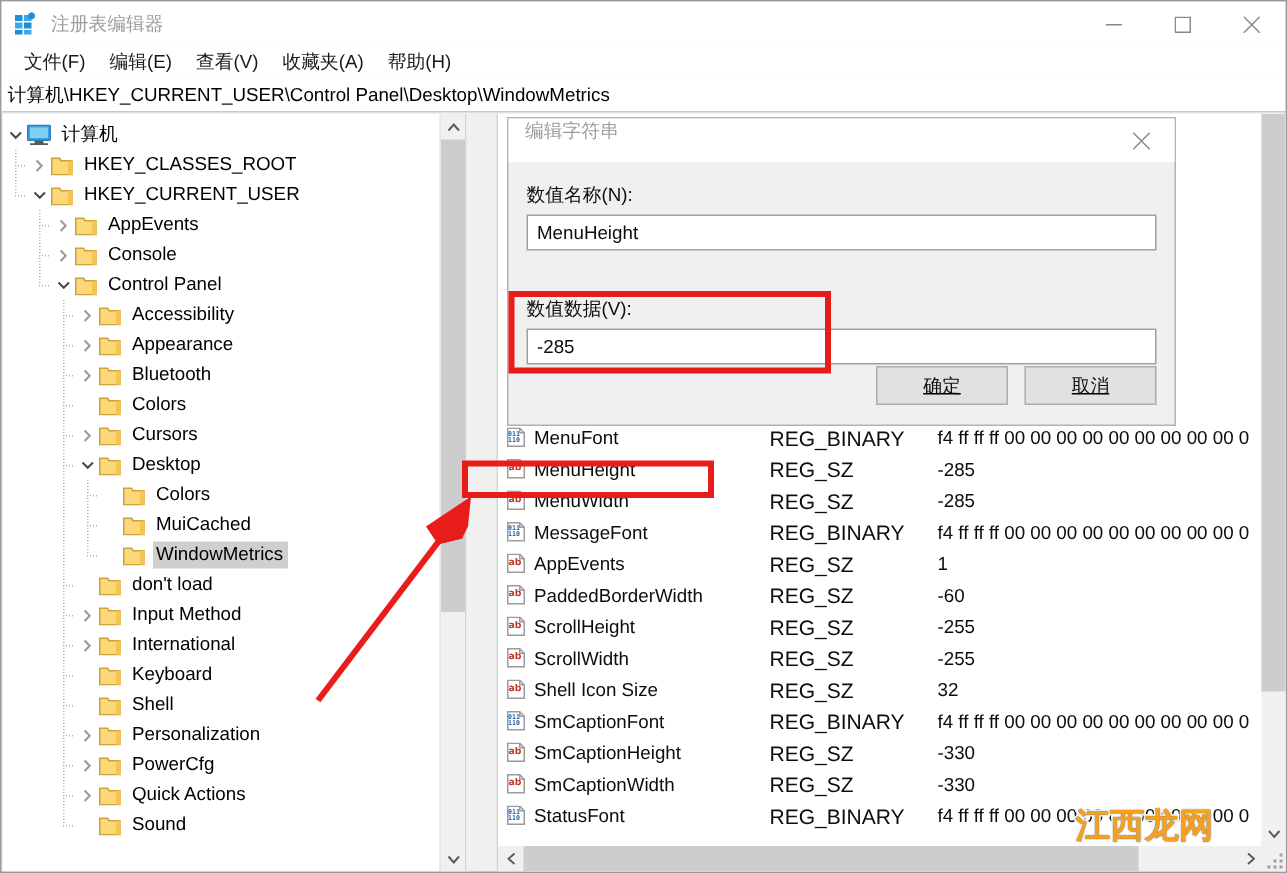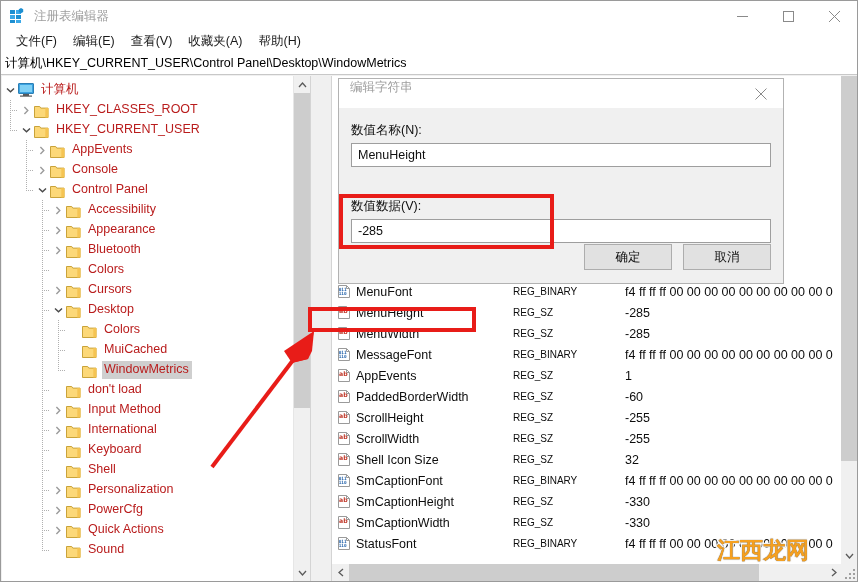--- a/index.html
+++ b/index.html
@@ -127,21 +127,21 @@
     background-size: 2px 1px;
   }
   .tw-guide.last::before { bottom: 10px; }
   .tw-spacer { width: 16px; height: 20px; flex: none; }
   .folder-ico {
     width: 15px; height: 13px; flex: none;
     margin-right: 5px; position: relative;
   }
   .pc-ico { width: 16px; height: 14px; flex: none; margin-right: 5px; position: relative; }
   .tree-label {
-    font-size: 12.5px; color: #b91c1c;
+    font-size: 12.5px; color: #000000;
     padding: 1px 3px 2px 2px;
     line-height: 15px;
   }
   .tree-row.selected .tree-label { background: #cfcfcf; }
 
   
   #tree-scroll {
     position: absolute; right: 0; top: 0;
     width: 17px; height: 505px;
     background: #f0f0f0;
@@ -173,21 +173,21 @@
     width: 14px; height: 14px; flex: none;
     margin-left: 5px; margin-right: 5px;
     position: relative;
   }
   .col-name {
     width: 157px; flex: none;
     font-size: 12.5px; color: #0d0d0d; overflow: hidden;
   }
   .col-type {
     width: 112px; flex: none;
-    font-size: 10px; color: #0d0d0d;
+    font-size: 14px; color: #0d0d0d;
   }
   .col-data {
     flex: 1;
     font-size: 12.5px; color: #0d0d0d; overflow: hidden;
   }
 
   
   #list-vscroll {
     position: absolute; right: 0; top: 0;
     width: 17px; height: 488px;
@@ -246,21 +246,21 @@
     height: 24px; background: #ffffff;
     border: 1px solid #9e9e9e;
     display: flex; align-items: center;
     padding-left: 6px;
     font-size: 12.5px; color: #0d0d0d;
   }
   #dlg-name-label { margin-top: 14px; }
   #dlg-data-label { margin-top: 31px; }
   #dlg-buttons {
     position: absolute; right: 12px; bottom: 13px;
-    display: flex; gap: 11px;
+    display: flex; gap: 11px; text-decoration: underline;
   }
   .dlg-btn {
     width: 88px; height: 26px;
     background: #e1e1e1;
     border: 1px solid #adadad;
     display: flex; align-items: center; justify-content: center;
     font-size: 12.5px; color: #0d0d0d;
   }
 
   

